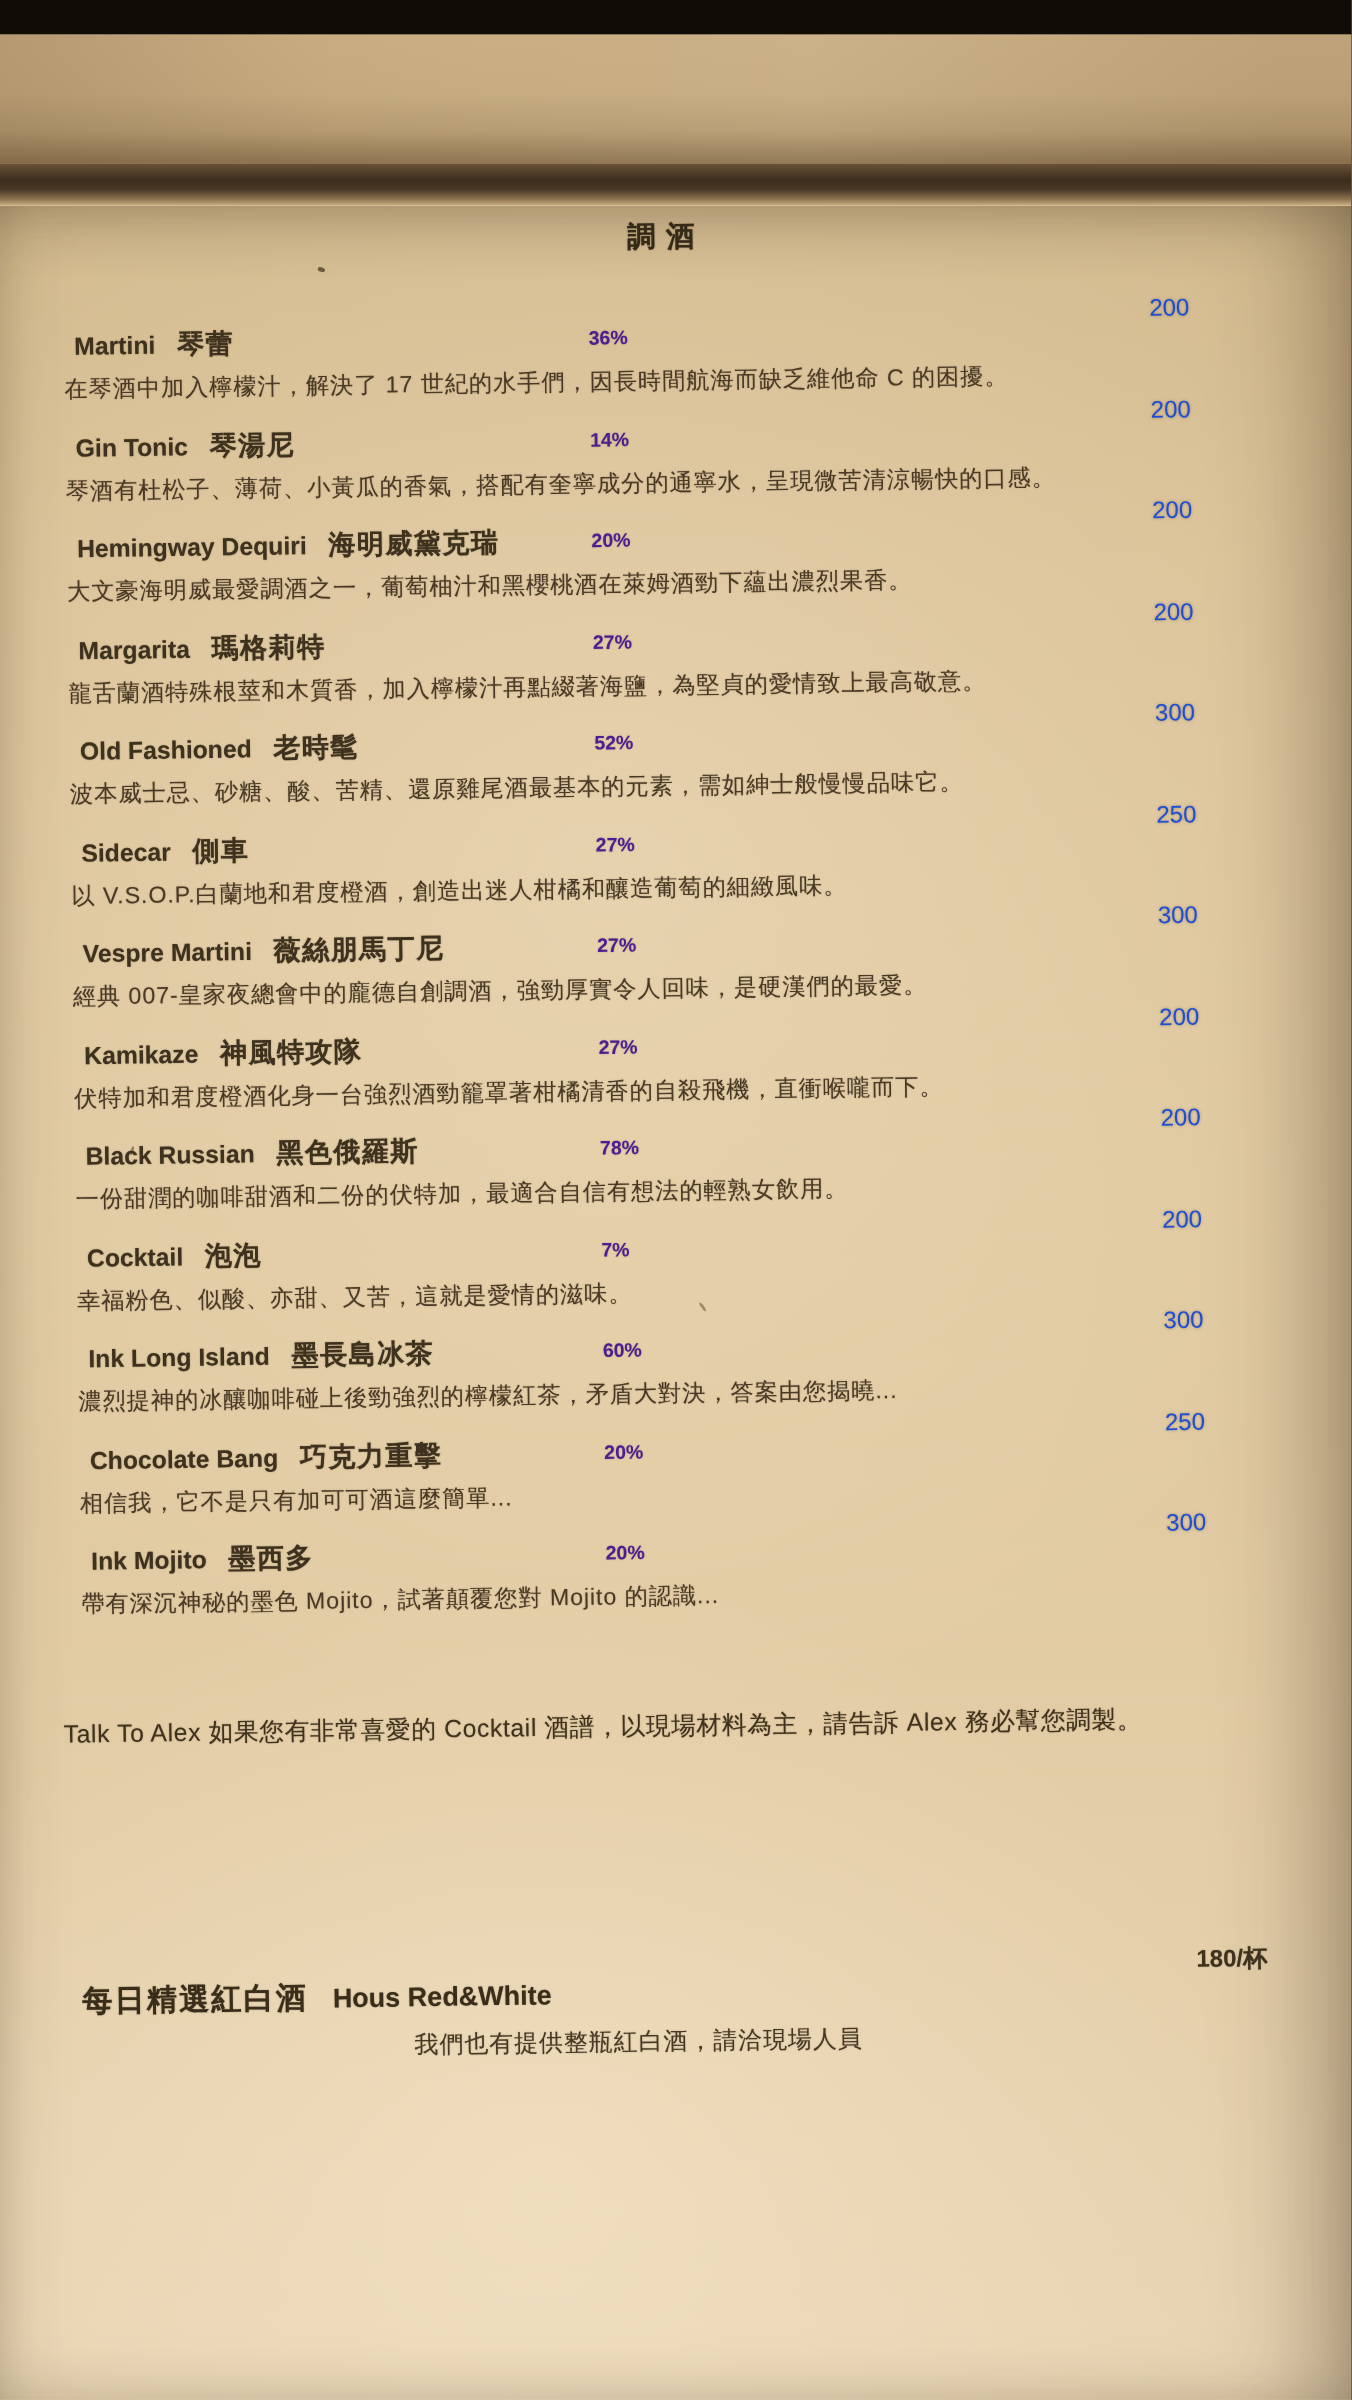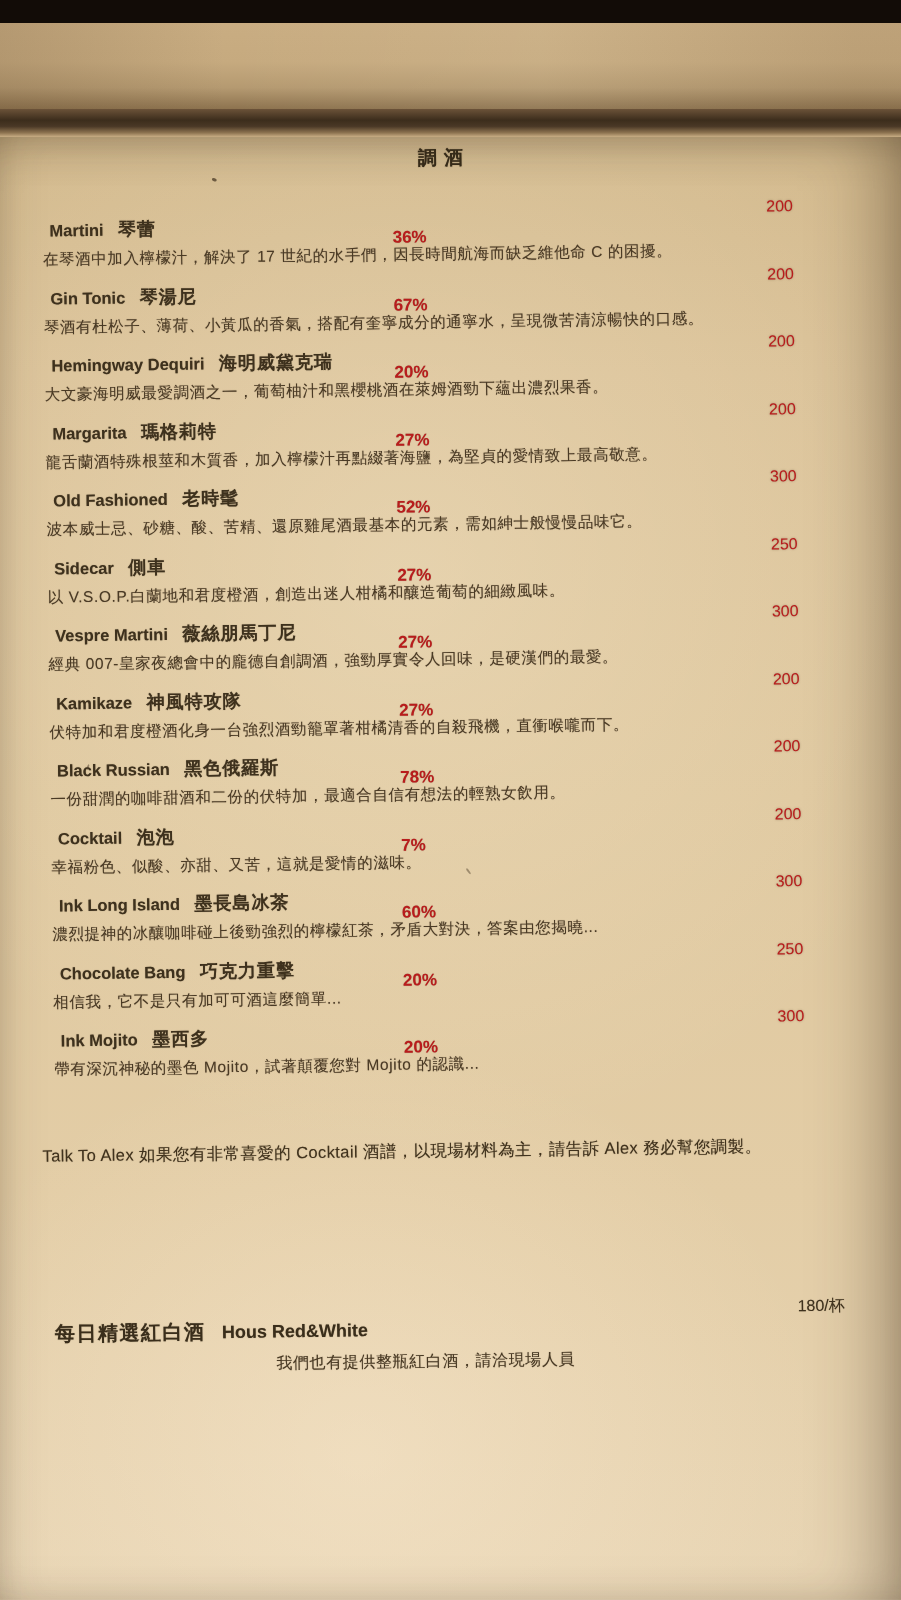--- a/index.html
+++ b/index.html
@@ -51,32 +51,32 @@
     position:absolute;top:122px;left:0;width:100%;
     text-align:center;font-size:19px;font-weight:bold;letter-spacing:7px;
     color:#352a18;text-shadow:0 0 1px rgba(53,42,24,.55);
   }
   .items{position:absolute;top:190px;left:0;width:100%;}
   .item{position:relative;height:67.5px;}
   .item .names{position:absolute;left:55px;top:0;white-space:nowrap;
     text-shadow:0 0 1px rgba(61,48,32,.45);}
   .name-en{font-weight:bold;font-size:16.5px;color:#3e311d;}
   .name-zh{font-weight:bold;font-size:18px;margin-left:10px;color:#3e311d;letter-spacing:1px;}
-  .item .abv{position:absolute;left:398px;top:14px;font-weight:bold;font-size:17px;color:#b91c1c;
+  .item .abv{position:absolute;left:398px;top:4px;font-weight:bold;font-size:13px;color:#4c1d95;
     text-shadow:0 0 1px rgba(61,48,32,.4);}
-  .item .price{position:absolute;left:772px;top:-11px;font-size:16px;color:#b91c1c;
+  .item .price{position:absolute;left:772px;top:-11px;font-size:16px;color:#1d4ed8;
     text-shadow:0 0 2px rgba(94,74,49,.5);}
   .item .desc{position:absolute;left:48px;top:31px;font-size:15.5px;color:#4a3a25;
     letter-spacing:.6px;white-space:nowrap;text-shadow:0 0 1px rgba(74,58,37,.4);}
   .custom-note{
     position:absolute;top:1117px;left:35px;font-size:16.5px;color:#40321d;
     letter-spacing:.4px;text-shadow:0 0 1px rgba(64,50,29,.45);white-space:nowrap;
   }
   .house{position:absolute;top:1270px;left:0;width:100%;}
-  .house .hw-price{position:absolute;left:788px;top:8px;font-size:16px;color:#3e311d;font-weight:normal;
+  .house .hw-price{position:absolute;left:788px;top:8px;font-size:16px;color:#3e311d;font-weight:bold;
     text-shadow:0 0 1px rgba(62,49,29,.4);}
   .house .hw-names{position:absolute;left:45px;top:22px;white-space:nowrap;
     text-shadow:0 0 1px rgba(62,49,29,.45);}
   .hw-zh{font-size:20px;font-weight:bold;color:#3a2e1b;letter-spacing:1.5px;}
   .hw-en{font-size:18px;font-weight:bold;color:#3a2e1b;margin-left:12px;}
   .house .hw-note{position:absolute;left:266px;top:58px;font-size:16px;color:#473823;
     letter-spacing:.6px;text-shadow:0 0 1px rgba(71,56,35,.4);}
   .speck{position:absolute;background:#4a3a26;border-radius:50%;opacity:.75;}
   .speck.s1{left:218px;top:152px;width:5px;height:3px;transform:rotate(20deg);}
   .speck.s2{left:85px;top:736px;width:2px;height:6px;transform:rotate(18deg);opacity:.5;}
@@ -103,21 +103,21 @@
     <span class="abv">36%</span>
     <span class="price">200</span>
     <div class="desc">在琴酒中加入檸檬汁，解決了 17 世紀的水手們，因長時間航海而缺乏維他命 C 的困擾。</div>
   </div>
 
   <div class="item">
     <div class="names">
       <span class="name-en">Gin Tonic</span>
       <span class="name-zh">琴湯尼</span>
     </div>
-    <span class="abv">67%</span>
+    <span class="abv">14%</span>
     <span class="price">200</span>
     <div class="desc">琴酒有杜松子、薄荷、小黃瓜的香氣，搭配有奎寧成分的通寧水，呈現微苦清涼暢快的口感。</div>
   </div>
 
   <div class="item">
     <div class="names">
       <span class="name-en">Hemingway Dequiri</span>
       <span class="name-zh">海明威黛克瑞</span>
     </div>
     <span class="abv">20%</span>

